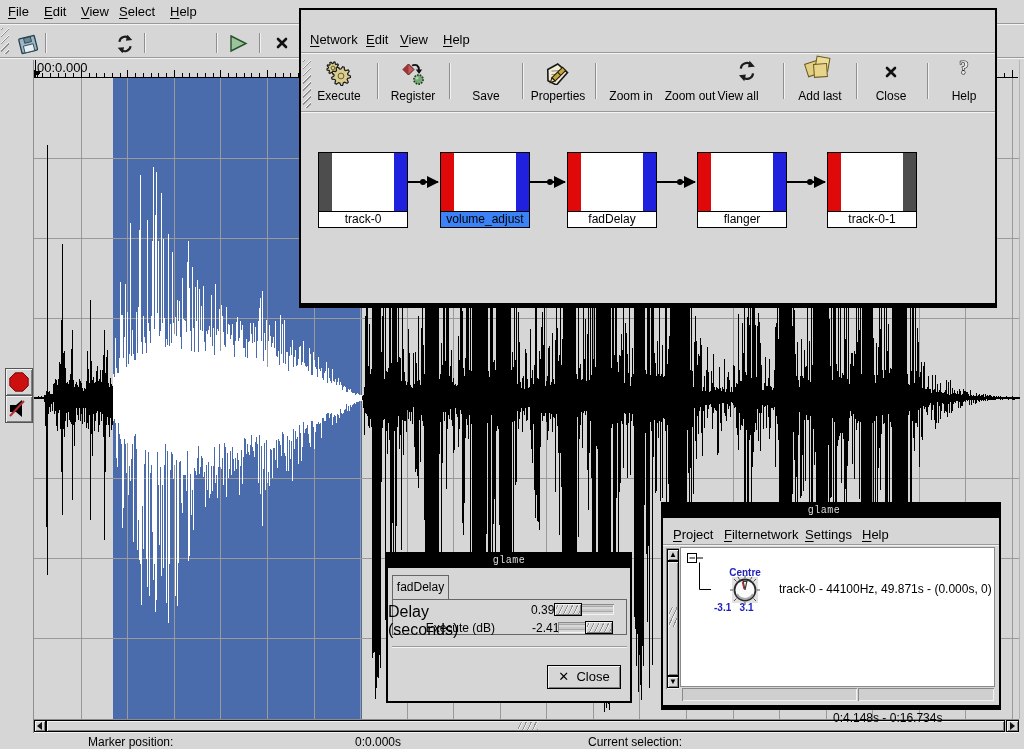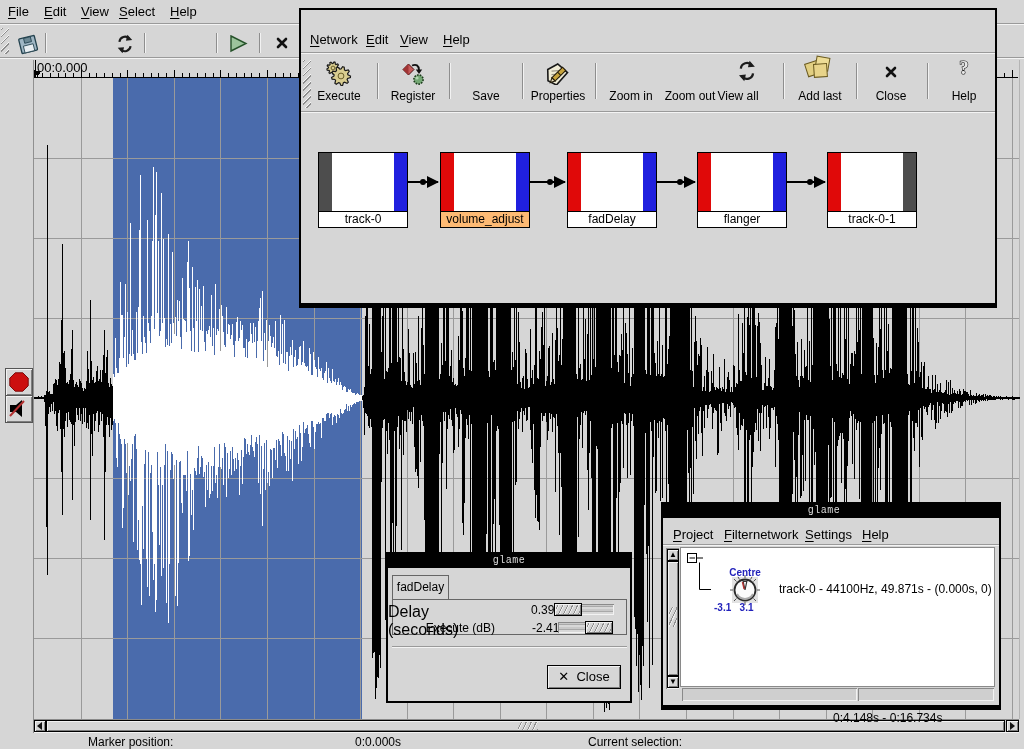--- a/index.html
+++ b/index.html
@@ -181,21 +181,21 @@
 <div class="groove" style="left:0;top:101px;width:694px"></div>
 <div class="abs" style="left:17px;top:142px;width:90px;height:60px;background:#fff;border:1px solid #000;box-sizing:border-box">
       <div class="abs" style="left:0;top:0;width:13px;height:58px;background:#4d4d4d"></div>
       <div class="abs" style="right:0;top:0;width:13px;height:58px;background:#2020df"></div>
     </div>
 <div class="abs" style="left:17px;top:201px;width:90px;height:17px;background:#fff;border:1px solid #000;box-sizing:border-box;font-size:12px;line-height:15px;text-align:center">track-0</div>
 <div class="abs" style="left:139px;top:142px;width:90px;height:60px;background:#fff;border:1px solid #000;box-sizing:border-box">
       <div class="abs" style="left:0;top:0;width:13px;height:58px;background:#e00909"></div>
       <div class="abs" style="right:0;top:0;width:13px;height:58px;background:#2020df"></div>
     </div>
-<div class="abs" style="left:139px;top:201px;width:90px;height:17px;background:#fdba74;border:1px solid #000;box-sizing:border-box;font-size:12px;line-height:15px;text-align:center">volume_adjust</div>
+<div class="abs" style="left:139px;top:201px;width:90px;height:17px;background:#3b82f6;border:1px solid #000;box-sizing:border-box;font-size:12px;line-height:15px;text-align:center">volume_adjust</div>
 <div class="abs" style="left:266px;top:142px;width:90px;height:60px;background:#fff;border:1px solid #000;box-sizing:border-box">
       <div class="abs" style="left:0;top:0;width:13px;height:58px;background:#e00909"></div>
       <div class="abs" style="right:0;top:0;width:13px;height:58px;background:#2020df"></div>
     </div>
 <div class="abs" style="left:266px;top:201px;width:90px;height:17px;background:#fff;border:1px solid #000;box-sizing:border-box;font-size:12px;line-height:15px;text-align:center">fadDelay</div>
 <div class="abs" style="left:396px;top:142px;width:90px;height:60px;background:#fff;border:1px solid #000;box-sizing:border-box">
       <div class="abs" style="left:0;top:0;width:13px;height:58px;background:#e00909"></div>
       <div class="abs" style="right:0;top:0;width:13px;height:58px;background:#2020df"></div>
     </div>
 <div class="abs" style="left:396px;top:201px;width:90px;height:17px;background:#fff;border:1px solid #000;box-sizing:border-box;font-size:12px;line-height:15px;text-align:center">flanger</div>

